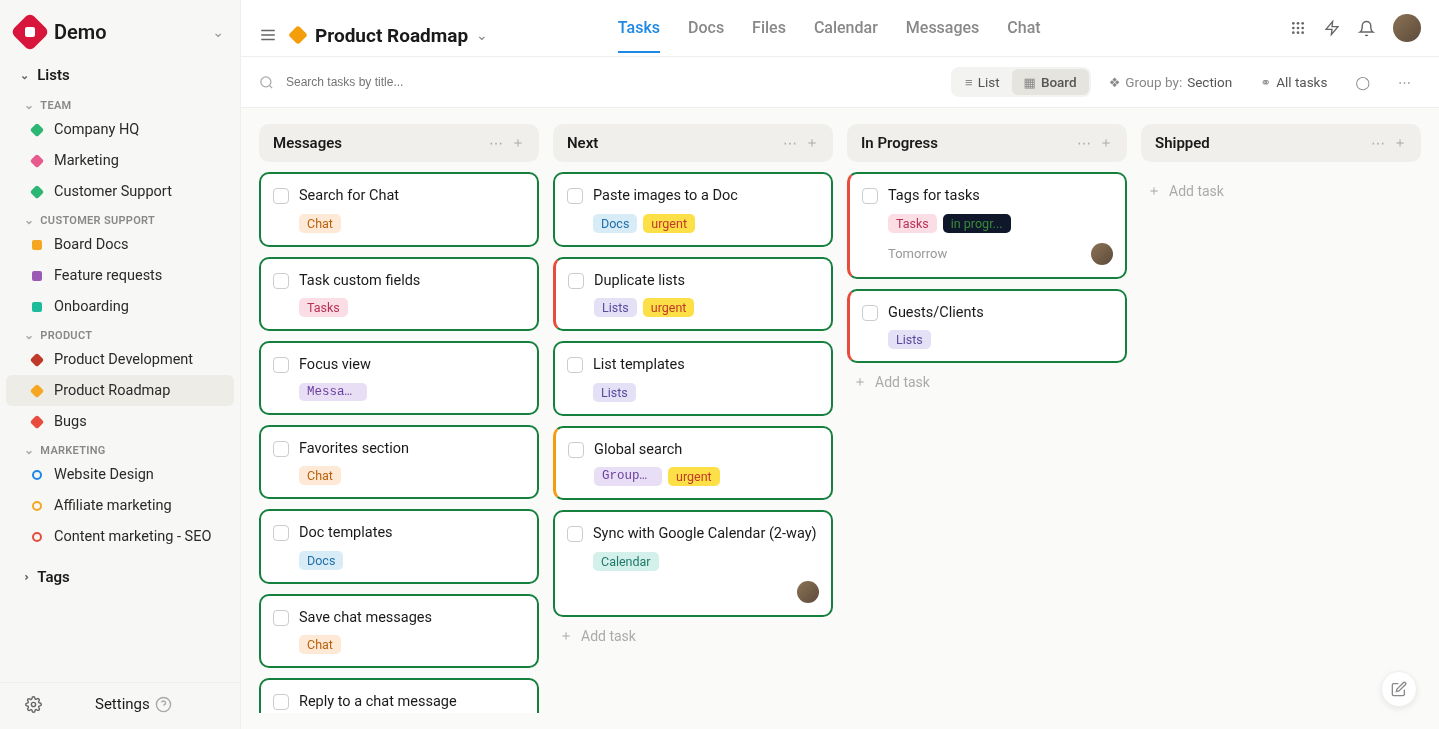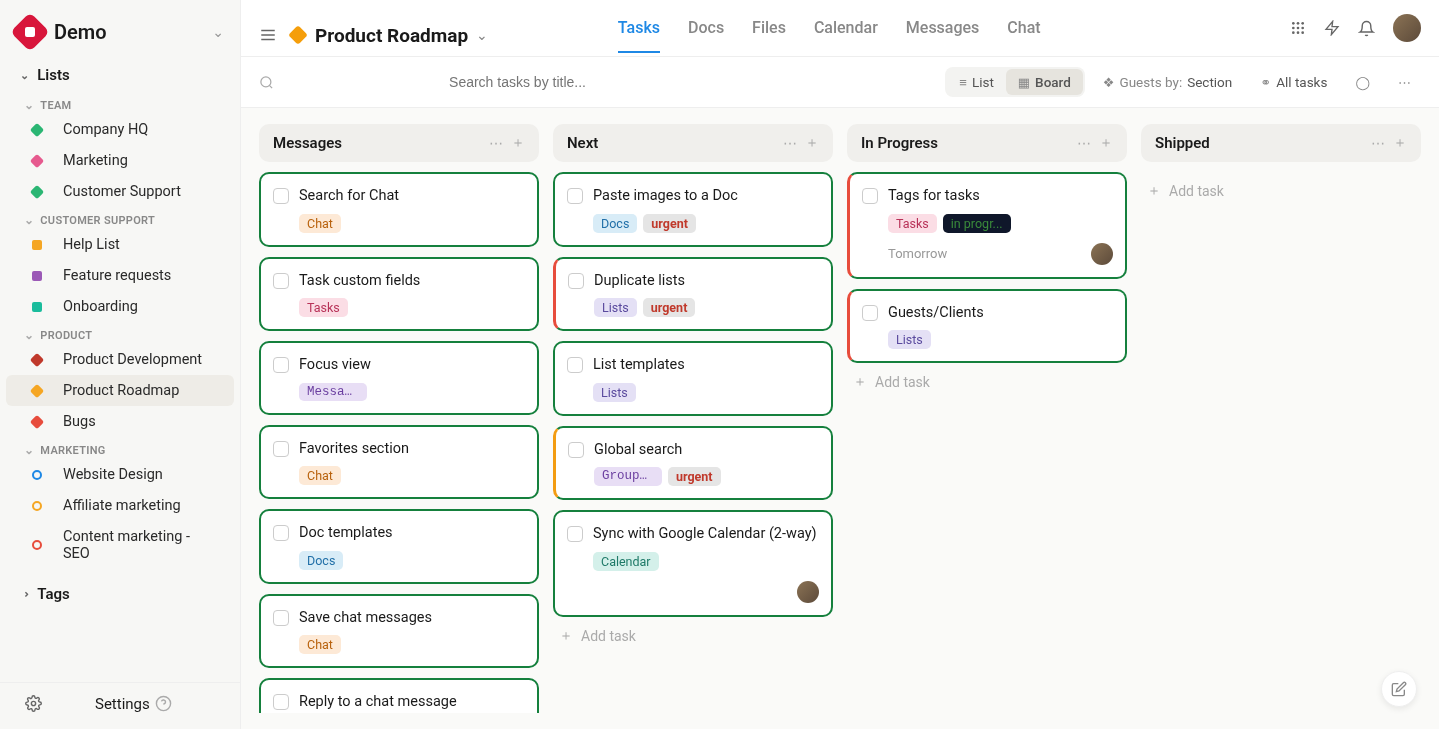--- a/index.html
+++ b/index.html
@@ -7,48 +7,48 @@
 .sidebar { width: 255px; background: #f7f7f5; border-right: 1px solid #eee; display: flex; flex-direction: column; height: 100%; }
 .ws-header { display: flex; align-items: center; padding: 18px 16px 12px; }
 .ws-logo { width: 28px; height: 28px; background: #d8163b; transform: rotate(45deg); border-radius: 6px; display: flex; align-items: center; justify-content: center; margin-right: 10px; }
 .ws-logo-inner { width: 10px; height: 10px; background: #fff; transform: rotate(45deg); border-radius: 2px; }
 .ws-name { font-size: 20px; font-weight: 600; flex: 1; }
 .chev { color: #999; }
 .sb-title { display: flex; align-items: center; padding: 8px 20px; font-size: 15px; font-weight: 600; cursor: pointer; }
 .sb-title .chev { margin-right: 8px; font-size: 11px; color: #666; }
 .sb-group { padding: 6px 20px 2px 38px; font-size: 11px; font-weight: 600; color: #888; letter-spacing: 0.3px; text-transform: uppercase; display: flex; align-items: center; }
 .sb-group::before { content: "⌄"; position: relative; left: -14px; margin-right: -8px; font-size: 12px; color: #aaa; }
-.sb-item { display: flex; align-items: center; padding: 7px 16px 7px 26px; cursor: pointer; border-radius: 6px; margin: 0 6px; gap: 9px; }
+.sb-item { display: flex; align-items: center; padding: 7px 16px 7px 26px; cursor: pointer; border-radius: 6px; margin: 0 6px; }
 .sb-item.active { background: #eeece7; }
 .sb-icon { width: 10px; height: 10px; border-radius: 2px; transform: rotate(45deg); margin-right: 12px; flex-shrink: 0; }
 .sb-icon.sq { border-radius: 2px; transform: none; }
 .sb-icon.circ { border-radius: 50%; transform: none; border: 2px solid; width: 10px; height: 10px; background: transparent !important; }
 .sb-item span { font-size: 14.5px; color: #2a2a2a; }
 .sidebar-flex { flex: 1; overflow-y: auto; }
-.sb-footer { border-top: 1px solid #eee; padding: 12px 25px 16px; display: flex; align-items: flex-start; }
+.sb-footer { border-top: 1px solid #eee; padding: 12px 25px 16px; display: flex; align-items: flex-end; }
 .sb-footer .gear { margin-right: 10px; color: #666; }
 .sb-footer span { font-size: 15px; flex: 1; }
 .sb-footer .help { color: #aaa; }
 
 .main { flex: 1; display: flex; flex-direction: column; }
 .topbar { display: flex; align-items: center; padding: 14px 18px 0; border-bottom: 1px solid #eee; }
 .hamb { margin-right: 14px; color: #666; cursor: pointer; }
 .tb-icon { width: 14px; height: 14px; background: #f59e0b; transform: rotate(45deg); border-radius: 3px; margin-right: 10px; }
 .tb-title { font-size: 19px; font-weight: 700; margin-right: 8px; }
 .tb-chev { color: #888; }
 .tabs { margin-left: 130px; display: flex; gap: 28px; }
 .tab { font-size: 16px; font-weight: 500; color: #888; padding-bottom: 14px; border-bottom: 2px solid transparent; cursor: pointer; }
 .tab.active { color: #1e88e5; border-bottom-color: #1e88e5; }
 .tb-right { margin-left: auto; display: flex; align-items: center; gap: 18px; padding-bottom: 14px; }
 .tb-right .ico { color: #666; cursor: pointer; }
 .avatar { width: 28px; height: 28px; border-radius: 50%; background: linear-gradient(135deg,#8b7355,#5c4a3a); }
 
 .toolbar { display: flex; align-items: center; padding: 10px 18px; border-bottom: 1px solid #eee; gap: 12px; }
 .search-ico { color: #aaa; }
-.search-inp { border: none; outline: none; font-size: 14px; color: #a16207; flex: 0 0 300px; text-align: right; }
+.search-inp { border: none; outline: none; font-size: 12px; color: #a16207; flex: 0 0 300px; }
 .tl-right { margin-left: auto; display: flex; align-items: center; gap: 8px; }
 .seg { display: flex; background: #f3f3f1; border-radius: 8px; padding: 2px; }
 .seg-btn { padding: 5px 12px; border-radius: 6px; font-size: 13.5px; display: flex; align-items: center; gap: 5px; cursor: pointer; color: #555; }
 .seg-btn.active { background: #e6e4de; font-weight: 500; }
 .tl-ctrl { display: flex; align-items: center; gap: 5px; padding: 4px 10px; cursor: pointer; color: #555; font-size: 13.5px; }
 .tl-ctrl .lbl { color: #888; }
 .ico-sm { font-size: 13px; color: #888; }
 
 .board { flex: 1; background: #fafaf8; padding: 16px 18px; display: flex; gap: 14px; overflow-x: auto; overflow-y: hidden; }
 .col { width: 280px; flex-shrink: 0; display: flex; flex-direction: column; }
@@ -61,21 +61,21 @@
 .card.bar-orange { border-left: 3px solid #f39c12; }
 .card-row1 { display: flex; align-items: flex-start; gap: 10px; }
 .chk { width: 16px; height: 16px; border: 1.5px solid #ccc; border-radius: 4px; margin-top: 2px; flex-shrink: 0; cursor: pointer; }
 .card-title { font-size: 14.5px; line-height: 1.35; flex: 1; }
 .tags { margin-top: 8px; margin-left: 26px; display: flex; gap: 6px; flex-wrap: wrap; }
 .tag { font-size: 12.5px; padding: 2px 8px; border-radius: 5px; white-space: nowrap; max-width: 68px; overflow: hidden; text-overflow: ellipsis; }
 .tag.orange { background: #fde9d6; color: #b8610c; }
 .tag.pink { background: #fbdde5; color: #b83258; }
 .tag.purple { background: #e8def5; color: #6b3fa0; font-family: Liberation Mono, monospace; }
 .tag.blue { background: #d8ecf7; color: #2270a8; }
-.tag.red { background: #e5e5e5; color: #c0392b; font-weight: bold; }
+.tag.red { background: #fde047; color: #c0392b; }
 .tag.violet { background: #e4e0f5; color: #5a4a9e; }
 .tag.teal { background: #d4f0ea; color: #1f7a68; }
 .tag.green { background: #0f172a; color: #3a8a3a; }
 .card-meta { margin-left: 26px; margin-top: 10px; display: flex; align-items: center; justify-content: space-between; }
 .due { font-size: 13px; color: #999; }
 .card-av { width: 22px; height: 22px; border-radius: 50%; background: linear-gradient(135deg,#8b7355,#5c4a3a); }
 .add-task-row { display: flex; align-items: center; gap: 8px; padding: 10px 6px; color: #aaa; font-size: 14px; cursor: pointer; }
 .fab { position: fixed; right: 22px; bottom: 22px; width: 36px; height: 36px; border-radius: 50%; background: #fff; border: 1px solid #eee; box-shadow: 0 2px 6px rgba(0,0,0,0.08); display: flex; align-items: center; justify-content: center; color: #888; cursor: pointer; }
 
 svg { display: block; }
@@ -107,21 +107,21 @@
           <div class="sb-icon " style="background: rgb(230, 90, 142);"></div>
           <span>Marketing</span>
         </div>
         <div class="sb-item">
           <div class="sb-icon " style="background: rgb(43, 182, 115);"></div>
           <span>Customer Support</span>
         </div>
         <div class="sb-group">CUSTOMER SUPPORT</div>
         <div class="sb-item">
           <div class="sb-icon sq" style="background: rgb(245, 166, 35);"></div>
-          <span>Help List</span>
+          <span>Board Docs</span>
         </div>
         <div class="sb-item">
           <div class="sb-icon sq" style="background: rgb(155, 89, 182);"></div>
           <span>Feature requests</span>
         </div>
         <div class="sb-item">
           <div class="sb-icon sq" style="background: rgb(26, 188, 156);"></div>
           <span>Onboarding</span>
         </div>
         <div class="sb-group">PRODUCT</div>
@@ -239,21 +239,21 @@
             <span class="ico-sm">≡</span>
             <span>List</span>
           </div>
         <div class="seg-btn active">
             <span class="ico-sm">▦</span>
             <span>Board</span>
           </div>
       </div>
       <div class="tl-ctrl">
         <span class="ico-sm">❖</span>
-        <span class="lbl">Guests by:</span>
+        <span class="lbl">Group by:</span>
         <span>Section</span>
       </div>
       <div class="tl-ctrl">
         <span class="ico-sm">⚭</span>
         <span>All tasks</span>
       </div>
       <div class="tl-ctrl">
           <span class="ico-sm">◯</span>
         </div>
       <div class="tl-ctrl">

